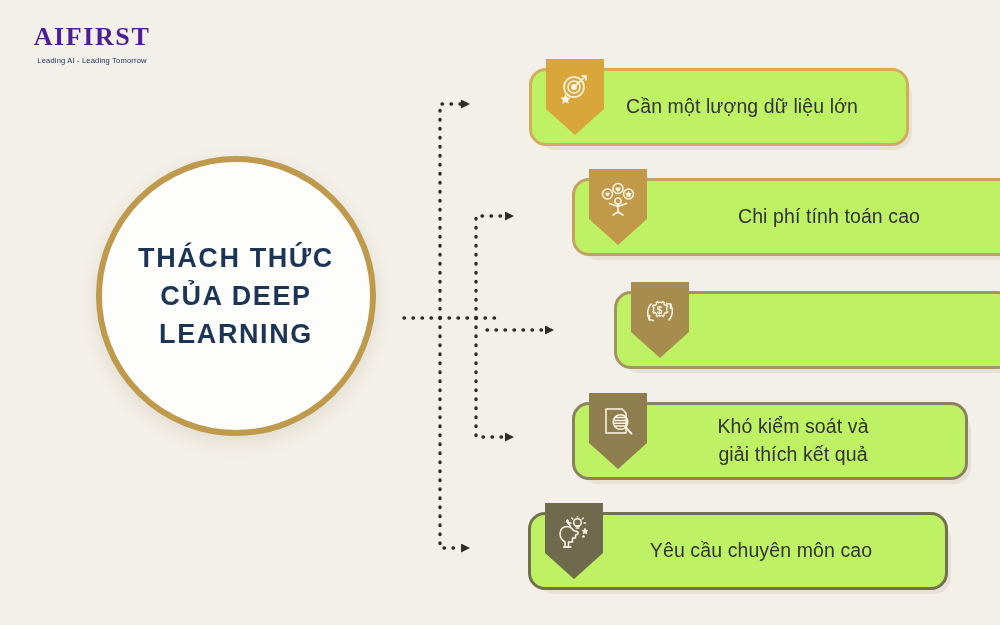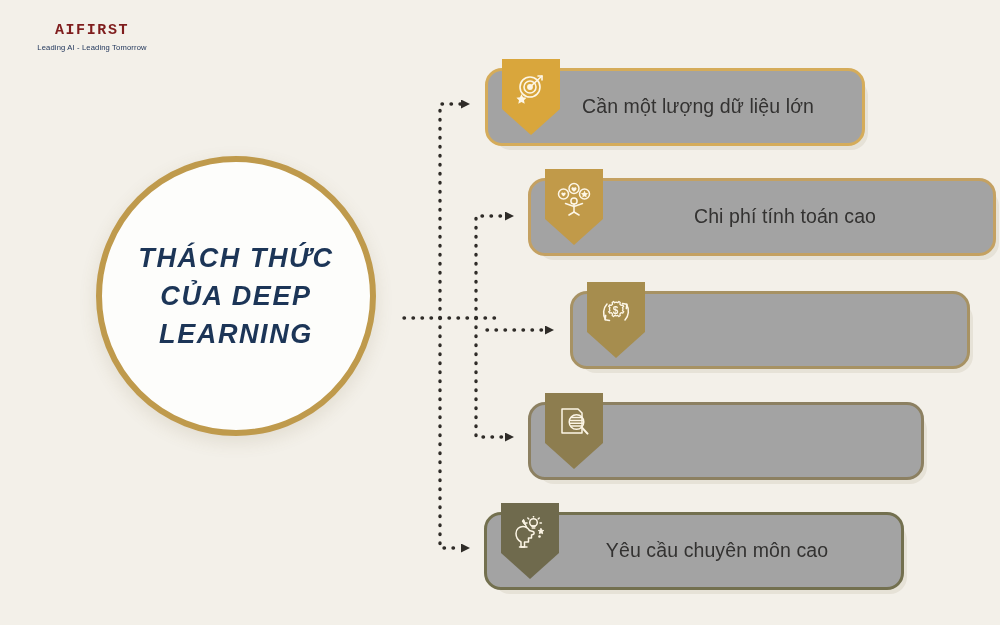--- a/index.html
+++ b/index.html
@@ -23,25 +23,25 @@
     width: 140px;
     text-align: center;
   }
   #brand-logo .shield-wrap {
     width: 100%;
     display: flex;
     justify-content: center;
     margin-bottom: 2px;
   }
   #brand-logo .brand-name {
-    font-size: 15px;
+    font-size: 26px;
     letter-spacing: 1.6px;
-    color: #7f1d1d;
+    color: #4c1d95;
     font-weight: 600;
-    font-family: Liberation Mono, monospace;
+    font-family: Liberation Serif, serif;
   }
   #brand-logo .brand-tagline {
     font-size: 7.6px;
     letter-spacing: 0.15px;
     color: #21365b;
     font-weight: normal;
     margin-top: 4px;
   }
 
   
@@ -79,24 +79,25 @@
     width: 1000px;
     height: 625px;
     pointer-events: none;
   }
 
   
   .card {
     position: absolute;
     height: 78px;
     border-radius: 17px;
-    background: #a3a3a3;
+    background: #bef264;
     box-sizing: border-box;
     display: flex;
     align-items: center;
+    margin-left: 44px;
   }
   .card .shadow-layer {
     position: absolute;
     left: 6px;
     top: 8px;
     right: -6px;
     bottom: -7px;
     border-radius: 17px;
     background: rgba(150,133,100,0.13);
     z-index: -1;
@@ -161,21 +162,21 @@
     <path d="M476,318 L476,216 L506,216" marker-end="url(#arrowHead)"></path>
 
     <path d="M487,330 L546,330" marker-end="url(#arrowHead)"></path>
 
     <path d="M476,318 L476,437 L506,437" marker-end="url(#arrowHead)"></path>
 
     <path d="M440,318 L440,548 L462,548" marker-end="url(#arrowHead)"></path>
   </g>
 </svg>
 
-<div id="center-circle" style="border-color: rgb(191, 154, 76); background: rgb(253, 253, 251); font-style: italic;">
+<div id="center-circle" style="border-color: rgb(191, 154, 76); background: rgb(253, 253, 251);">
   <div id="center-title" style="color: rgb(28, 53, 87);">THÁCH THỨC
 CỦA DEEP
 LEARNING</div>
 </div>
 
 <div class="card" id="card-0" style="left: 485px; top: 68px; width: 380px; border: 3px solid rgb(213, 172, 90);">
   <div class="shadow-layer"></div>
   <div class="badge">
     <svg class="pennant" viewBox="0 0 58 76">
       <path class="pennant-path" d="M0,0 L58,0 L58,50 L29,76 L0,50 Z" fill="#d9a63c"></path>
@@ -247,20 +248,22 @@
     </svg>
     <svg class="glyph" viewBox="0 0 34 34">
       <g fill="none" stroke="#fdf6e6" stroke-width="1.5" stroke-linecap="round" stroke-linejoin="round">
         <path d="M5,3 L21,3 L25,7 L25,27 L5,27 Z"></path>
         <circle cx="19.5" cy="16" r="7.3"></circle>
         <path d="M14.3,11.6 L24.7,11.6 M13.6,14.4 L25.4,14.4 M13.4,17.2 L25.6,17.2 M13.8,20 L25.2,20"></path>
         <path d="M24.8,21.4 L30.5,27.6" stroke-width="2.1"></path>
       </g>
     </svg>
   </div>
+  <div class="card-label">Khó kiểm soát và
+giải thích kết quả</div>
 </div>
 
 <div class="card" id="card-4" style="left: 484px; top: 512px; width: 420px; border: 3px solid rgb(115, 112, 79);">
   <div class="shadow-layer"></div>
   <div class="badge">
     <svg class="pennant" viewBox="0 0 58 76">
       <path class="pennant-path" d="M0,0 L58,0 L58,50 L29,76 L0,50 Z" fill="#6f6a4d"></path>
     </svg>
     <svg class="glyph" viewBox="0 0 34 34">
       <g fill="none" stroke="#fdf6e6" stroke-width="1.5" stroke-linecap="round" stroke-linejoin="round">

